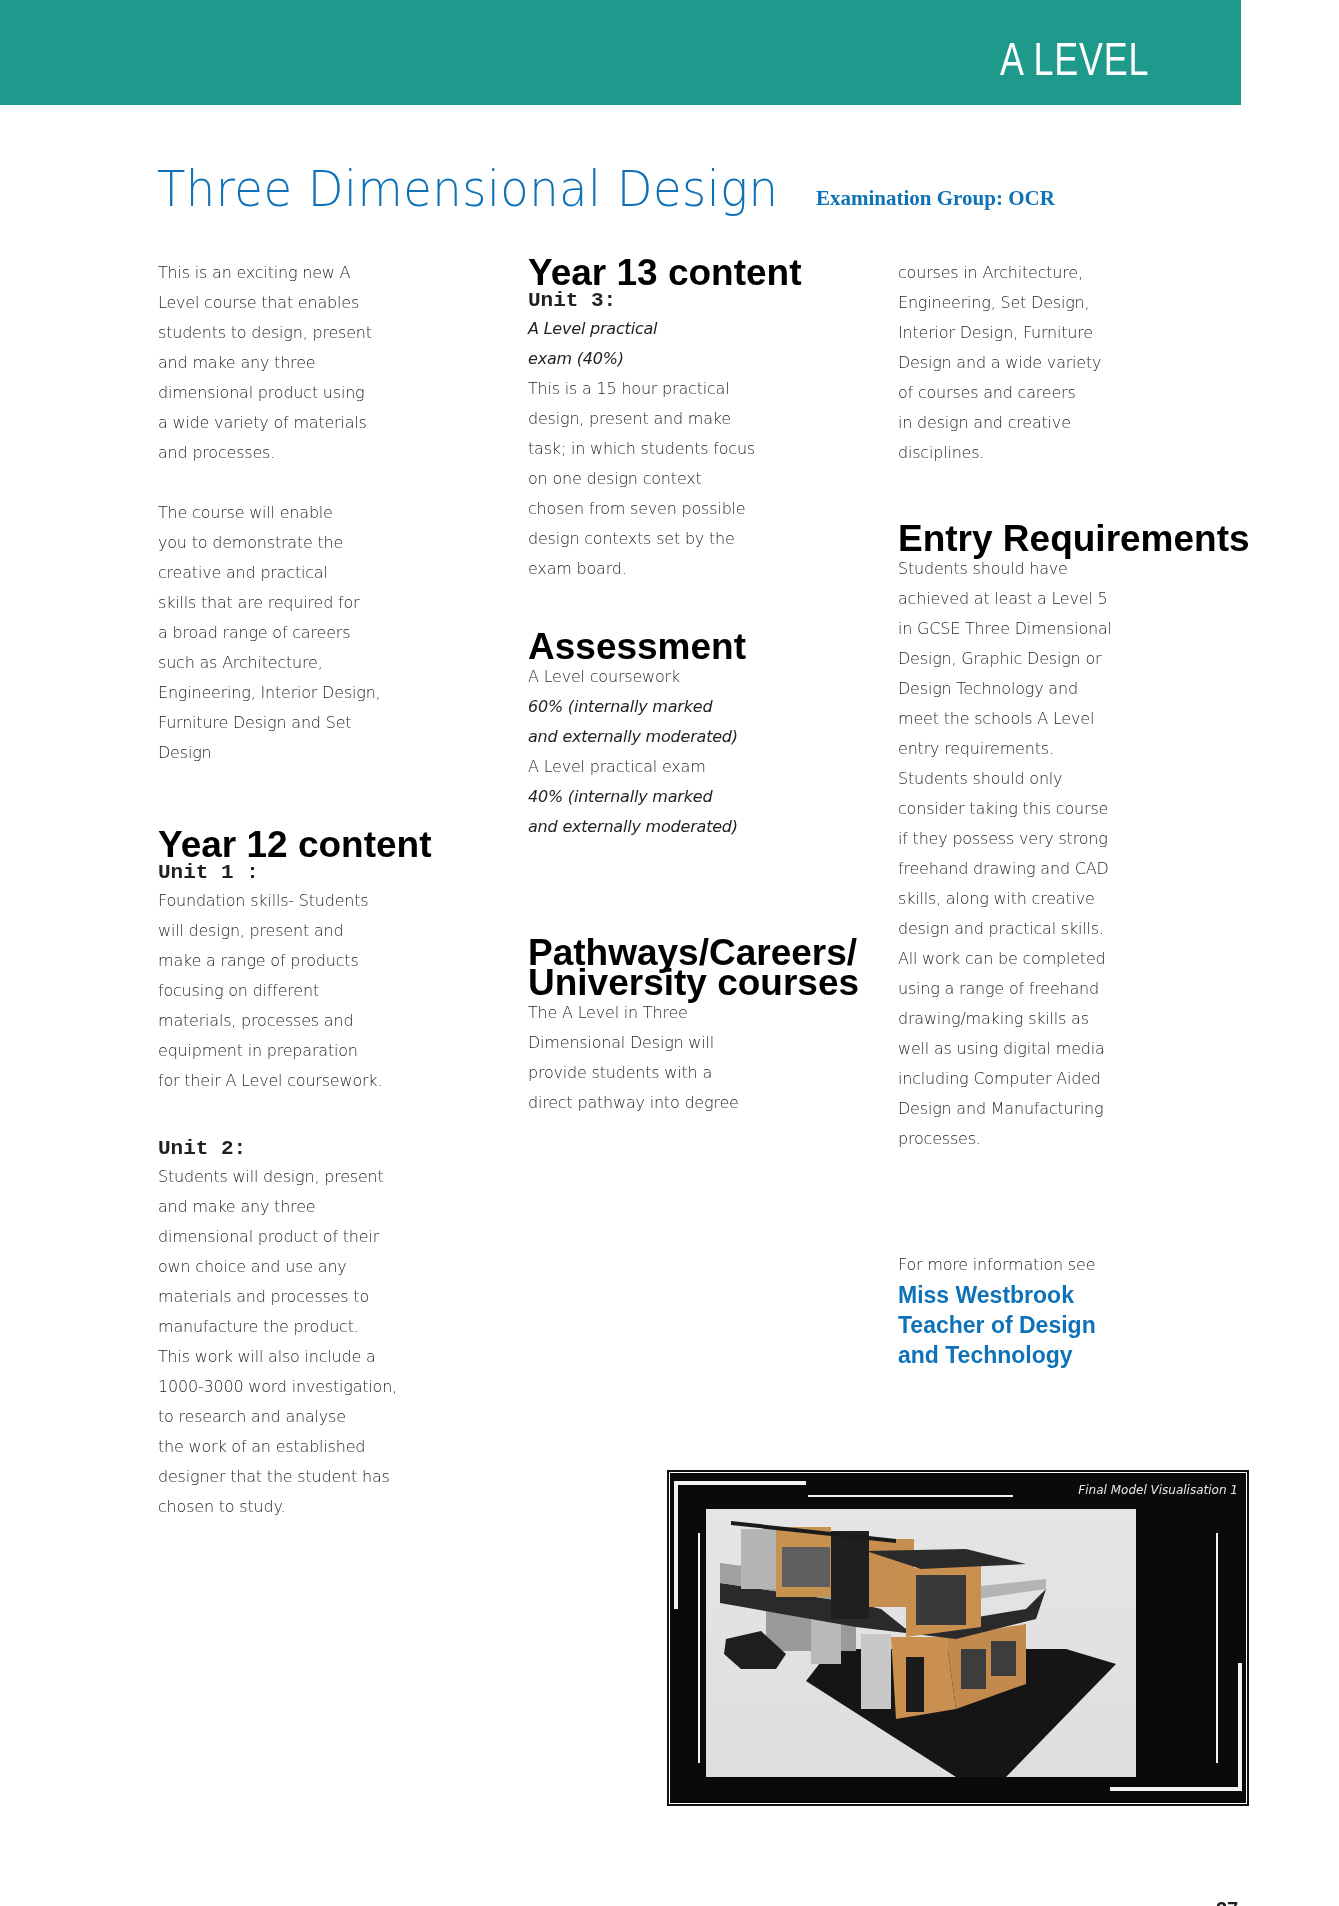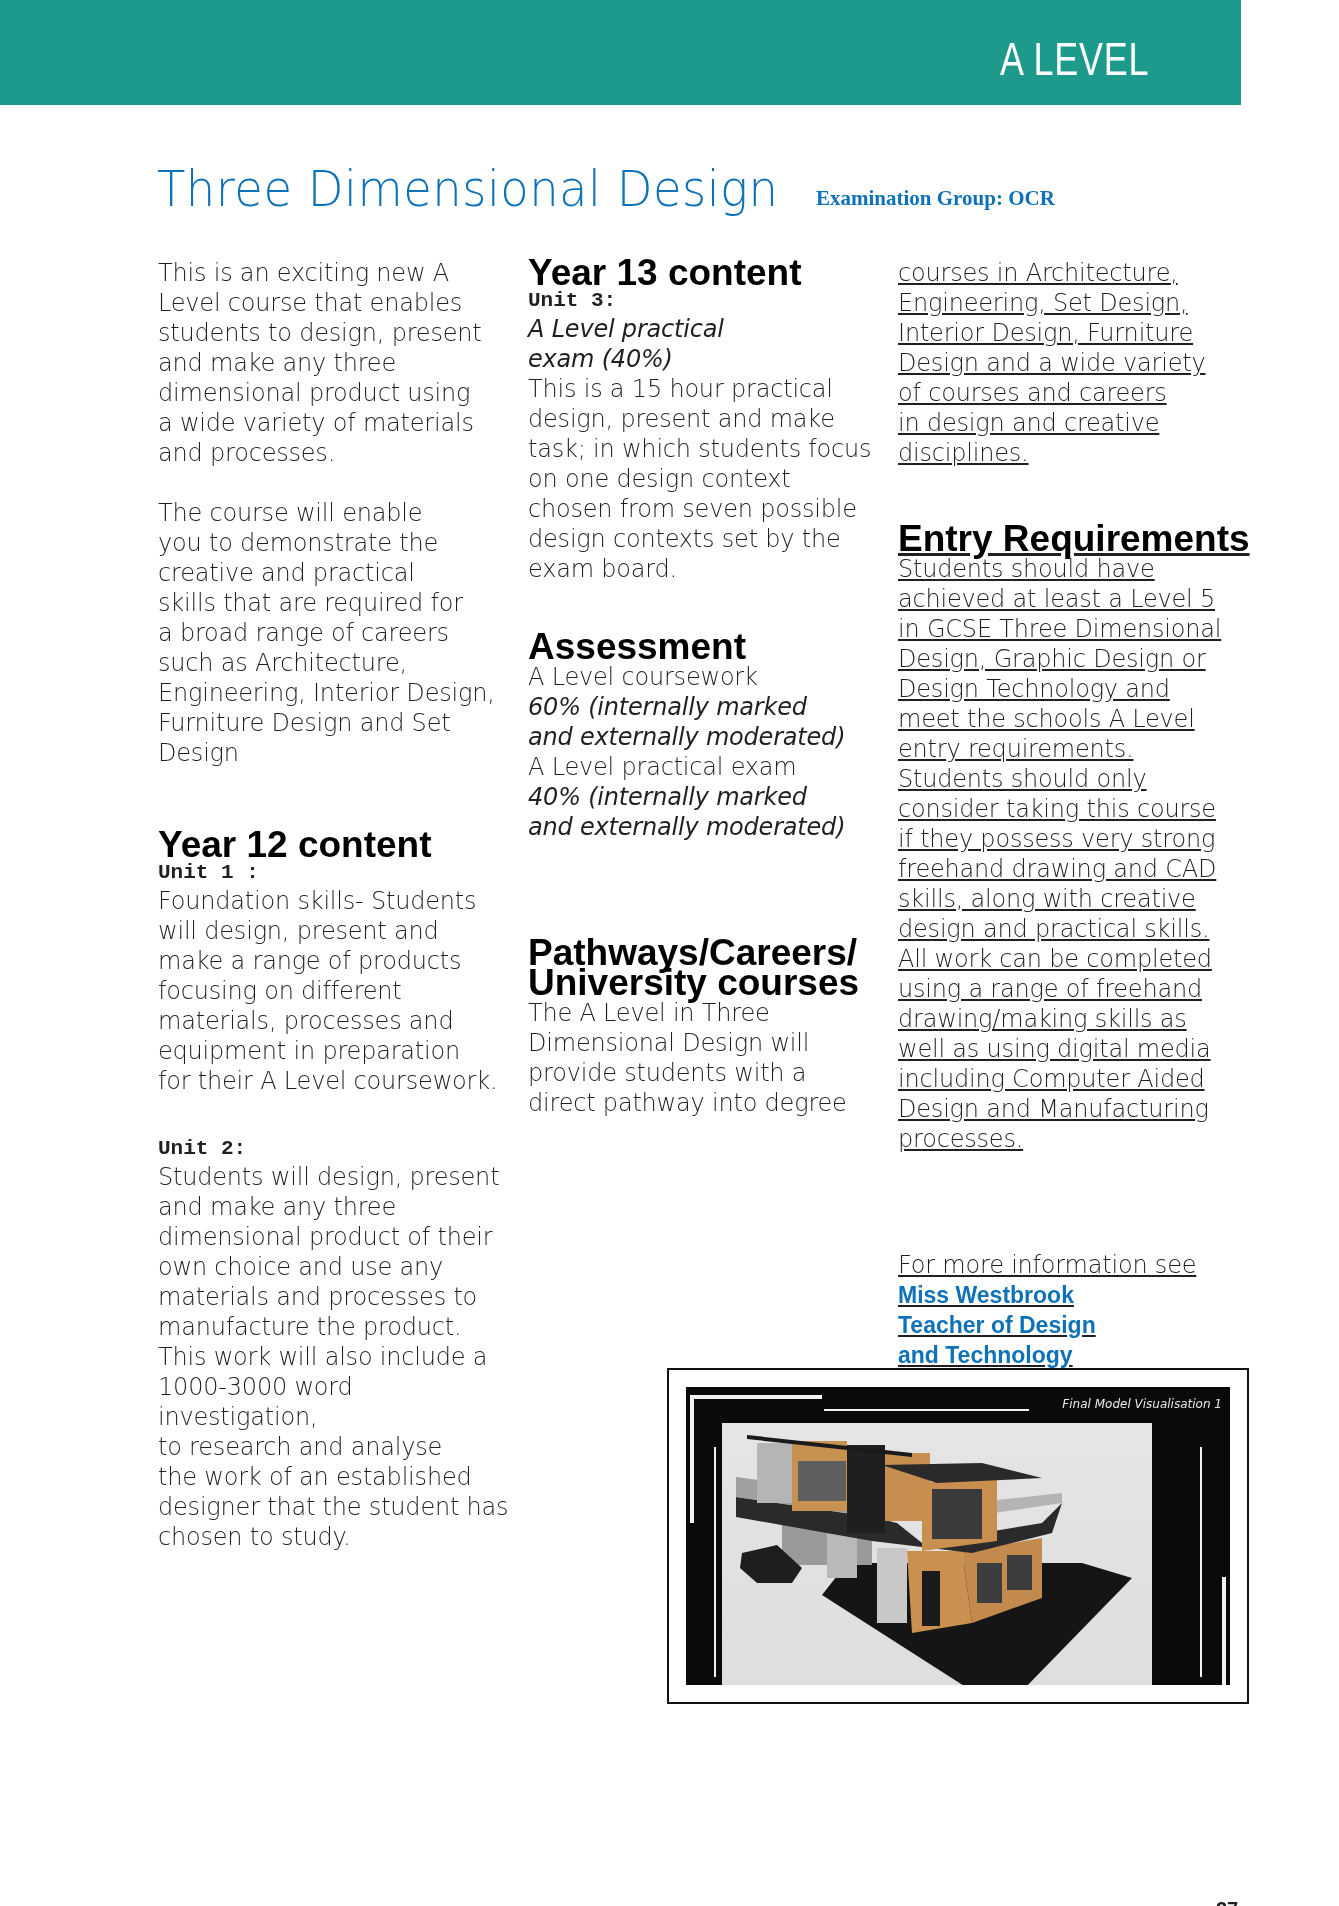--- a/index.html
+++ b/index.html
@@ -25,45 +25,45 @@
   }
   .exam-group {
     position: absolute; left: 816px; top: 186px;
     font-family: Liberation Serif, serif; font-weight: 700;
     font-size: 21px; color: #0f72b8;
   }
 
   .col { position: absolute; top: 258px; width: 360px; }
   .col-1 { left: 158px; }
   .col-2 { left: 528px; }
-  .col-3 { left: 898px; text-decoration: underline; }
+  .col-3 { left: 898px; }
 
   .p {
     font-family: "DejaVu Sans", sans-serif; font-weight: 200;
-    font-size: 24px; line-height: 30px; color: #231f20;
+    font-size: 16px; line-height: 30px; color: #231f20;
     letter-spacing: -0.2px; white-space: pre-line;
   }
   .p.it { font-style: italic; }
   .h {
     font-family: "Liberation Sans", sans-serif; font-weight: 700;
     font-size: 37px; line-height: 30px; color: #000000;
   }
   .unit {
     font-family: Liberation Mono, monospace; font-weight: 700;
     font-size: 21px; line-height: 26px; color: #231f20;
   }
   .contact {
     font-family: "Liberation Sans", sans-serif; font-weight: 700;
     font-size: 23px; line-height: 30px; color: #0f72b8; white-space: pre-line;
   }
   .gap-30 { height: 30px; }
 
   .figure {
-    position: absolute; left: 667px; top: 1368px; width: 582px; height: 336px;
-    border: 2px solid #111; background: #ffffff; padding: 17px;
+    position: absolute; left: 667px; top: 1470px; width: 582px; height: 336px;
+    border: 2px solid #111; background: #ffffff; padding: 1px;
   }
   .figure-inner {
     position: relative; width: 100%; height: 100%; background: #0a0a0a; overflow: hidden;
   }
   .fig-line { position: absolute; background: #f2f2f2; }
   .fig-caption {
     position: absolute; right: 8px; top: 10px;
     font-family: "DejaVu Sans", sans-serif; font-style: italic;
     font-size: 12px; color: #e8e8e8;
   }

